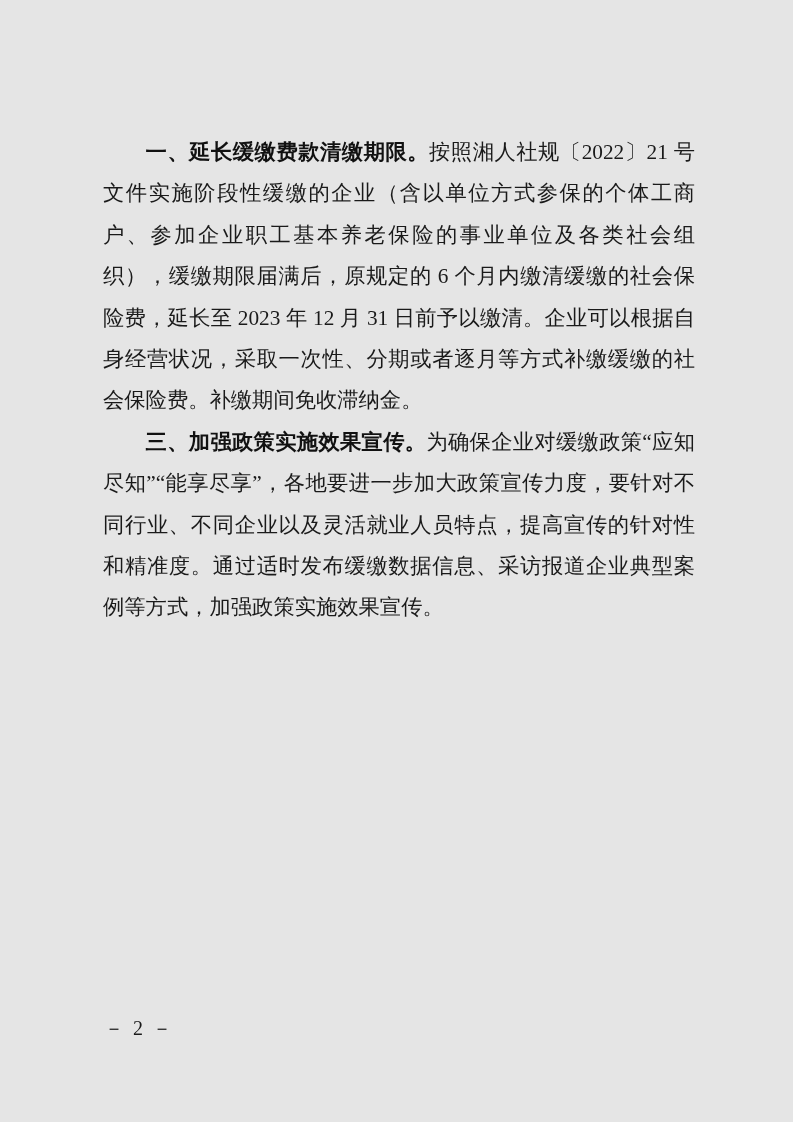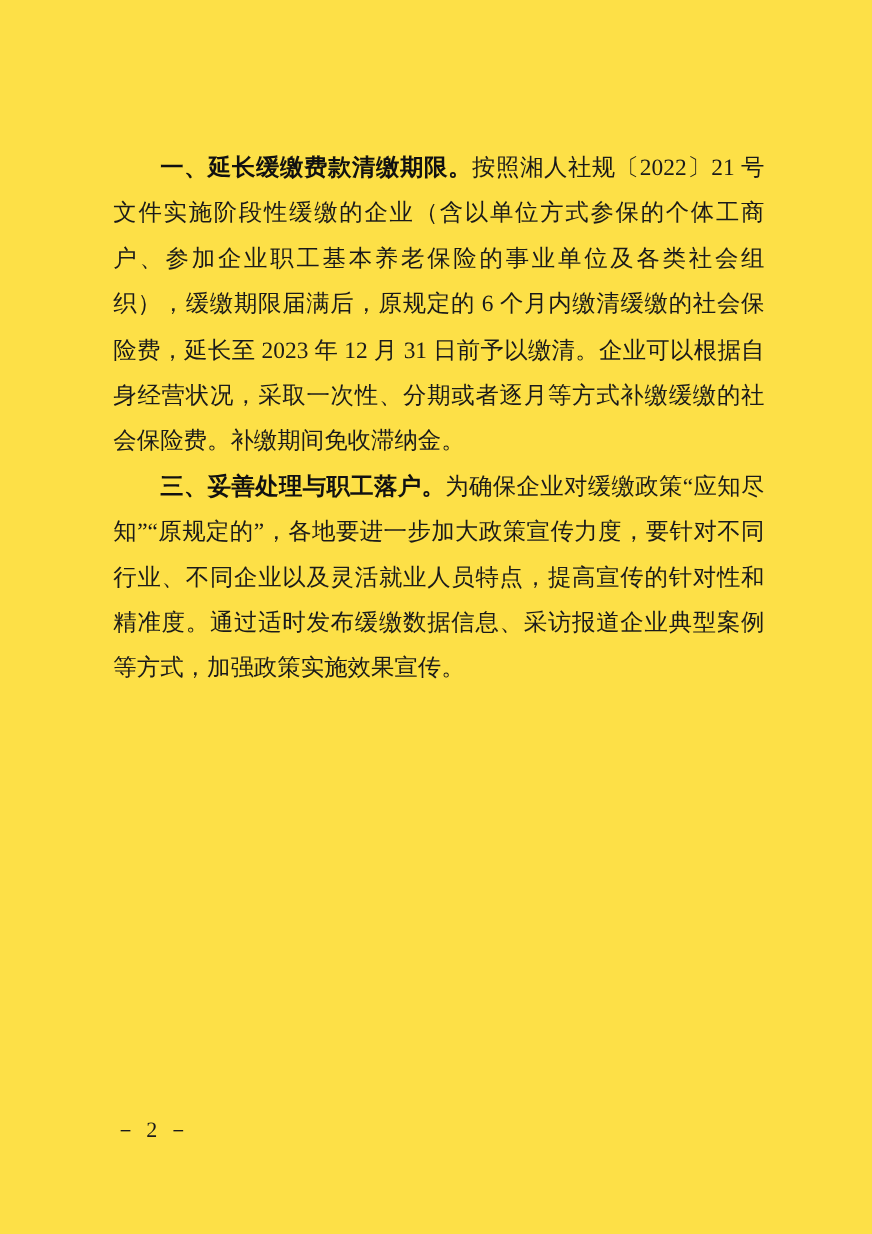--- a/index.html
+++ b/index.html
@@ -4,21 +4,21 @@
   <style>
     html, body {
       margin: 0;
       padding: 0;
       background: #ffffff;
     }
     .page {
       position: relative;
       width: 793px;
       height: 1122px;
-      background: #fde047;
+      background: #e5e5e5;
       overflow: hidden;
       font-family: "Liberation Serif", "DejaVu Serif", serif;
       color: #1a1a1a;
     }
     .doc-body {
       position: absolute;
       left: 103px;
       top: 132px;
       width: 592px;
     }
@@ -47,17 +47,17 @@
       color: #1a1a1a;
       letter-spacing: 2px;
     }
   </style>
 </head>
 <body>
 
 <div class="page">
   <div class="doc-body">
     <p class="para"><span class="para-heading">一、延长缓缴费款清缴期限。</span><span>按照湘人社规〔2022〕21 号文件实施阶段性缓缴的企业（含以单位方式参保的个体工商户、参加企业职工基本养老保险的事业单位及各类社会组织），缓缴期限届满后，原规定的 6 个月内缴清缓缴的社会保险费，延长至 2023 年 12 月 31 日前予以缴清。企业可以根据自身经营状况，采取一次性、分期或者逐月等方式补缴缓缴的社会保险费。补缴期间免收滞纳金。</span></p>
-    <p class="para"><span class="para-heading">三、妥善处理与职工落户。</span><span>为确保企业对缓缴政策“应知尽知”“原规定的”，各地要进一步加大政策宣传力度，要针对不同行业、不同企业以及灵活就业人员特点，提高宣传的针对性和精准度。通过适时发布缓缴数据信息、采访报道企业典型案例等方式，加强政策实施效果宣传。</span></p>
+    <p class="para"><span class="para-heading">三、加强政策实施效果宣传。</span><span>为确保企业对缓缴政策“应知尽知”“能享尽享”，各地要进一步加大政策宣传力度，要针对不同行业、不同企业以及灵活就业人员特点，提高宣传的针对性和精准度。通过适时发布缓缴数据信息、采访报道企业典型案例等方式，加强政策实施效果宣传。</span></p>
   </div>
 
   <div class="page-number">－ 2 －</div>
 </div>
 
 </body></html>

